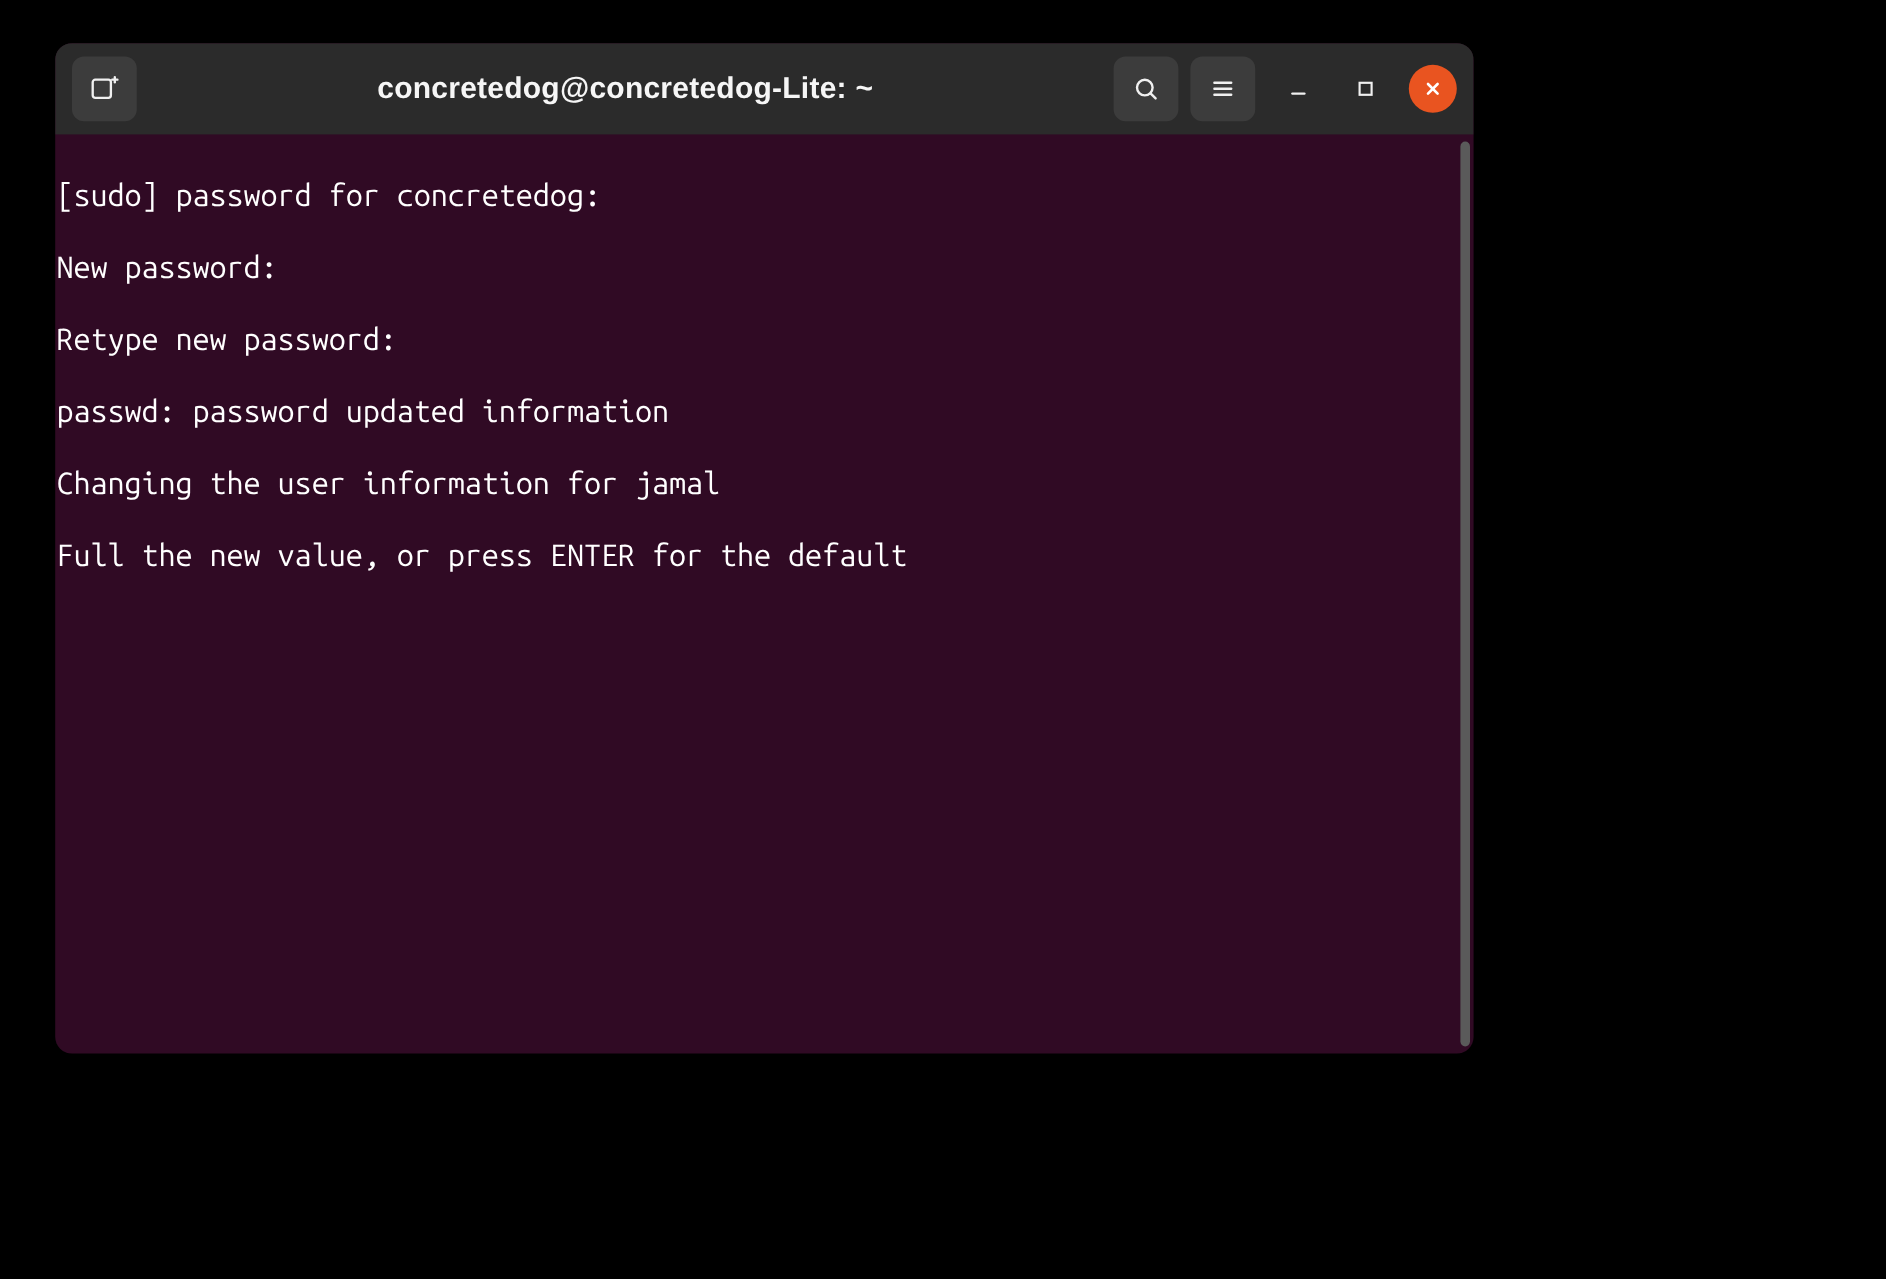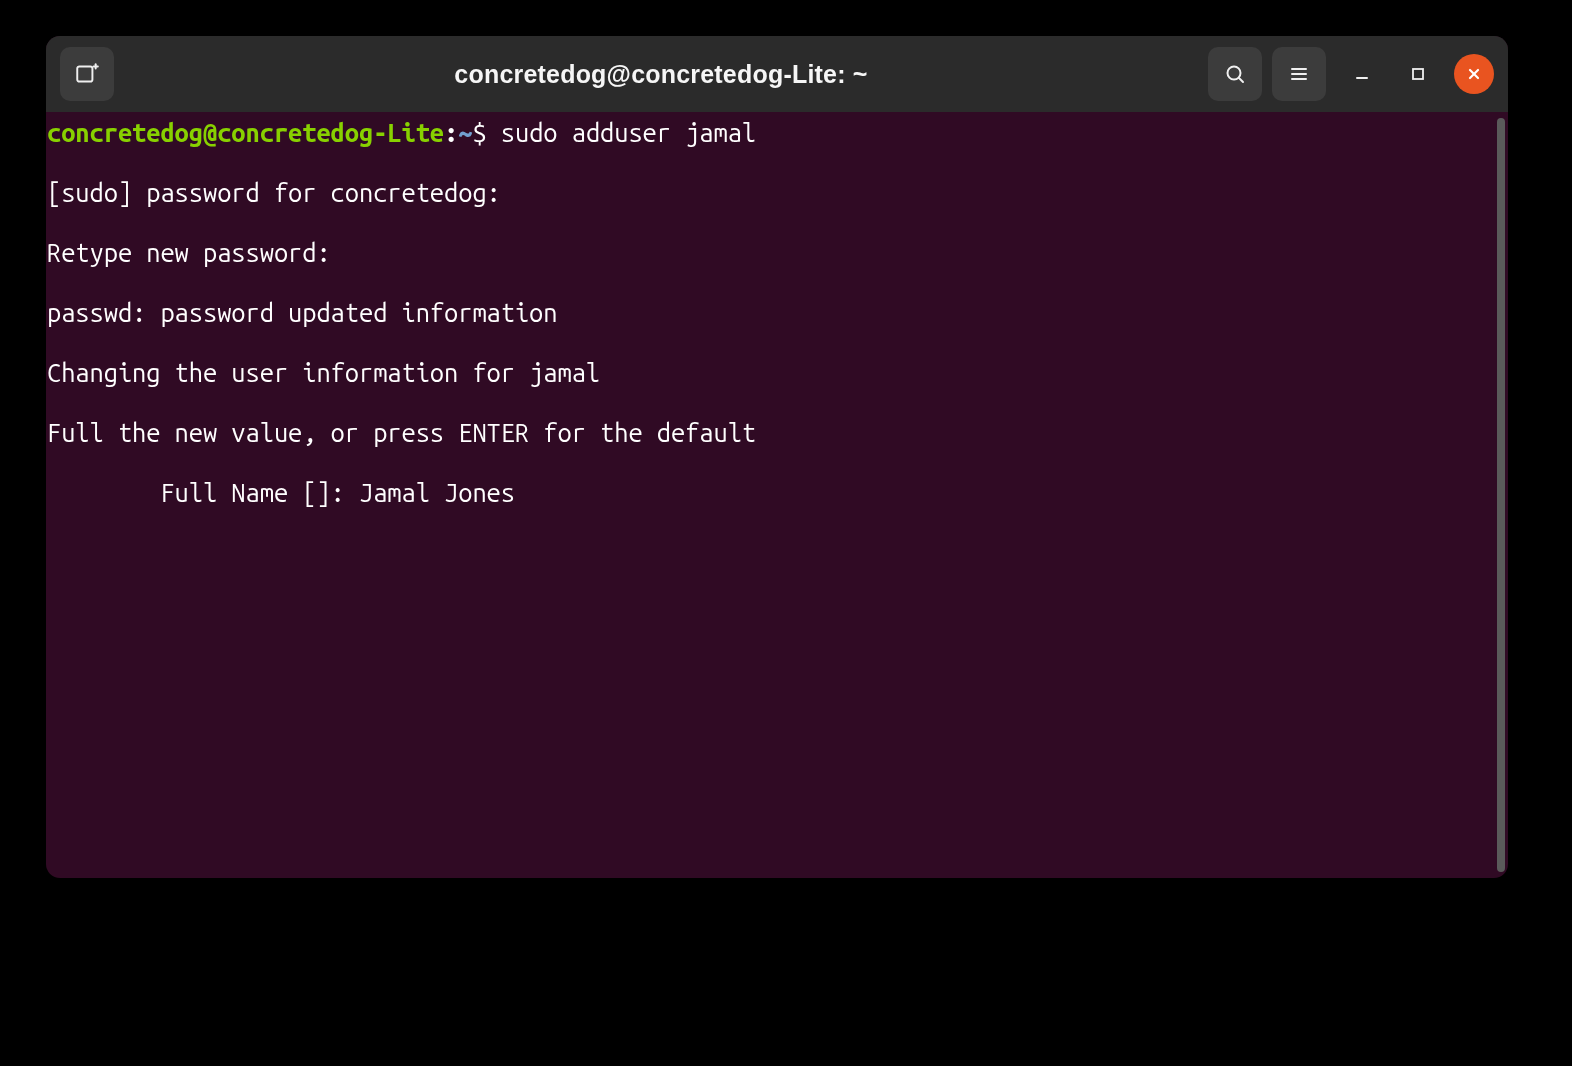--- a/index.html
+++ b/index.html
@@ -25,21 +25,21 @@
   }
   .stage {
     position: relative;
     width: 1572px;
     height: 1066px;
   }
   .window {
     position: absolute;
     top: 36px;
     left: 46px;
-    width: 1462px;
+    width: 1182px;
     height: 842px;
     background: var(--term-bg);
     border-radius: var(--window-radius);
     overflow: hidden;
     box-shadow: 0 10px 40px rgba(0,0,0,0.6);
     display: flex;
     flex-direction: column;
   }
   .titlebar {
     height: 76px;
@@ -191,27 +191,27 @@
             <svg width="16" height="16" viewBox="0 0 16 16" fill="none" stroke="currentColor" stroke-width="2.2" stroke-linecap="round">
               <line x1="4" y1="4" x2="12" y2="12"></line>
               <line x1="12" y1="4" x2="4" y2="12"></line>
             </svg>
           </span>
         </div>
       </div>
     </div>
 
     <div class="terminal-area">
-      <div class="terminal"><span class="line"><span class="seg-user-host">concretedog@concretedog-Lite</span><span class="seg-colon">:</span><span class="seg-cwd">~</span><span class="seg-dollar">$</span><span class="seg-cmd"> <span>sudo adduser jamal</span></span></span>
+      <div class="terminal">
 <span class="line seg-out">[sudo] password for concretedog: </span>
+<span class="line seg-out">New password: </span>
 <span class="line seg-out">Retype new password: </span>
 <span class="line seg-out">passwd: password updated information</span>
 <span class="line seg-out">Changing the user information for jamal</span>
 <span class="line seg-out">Full the new value, or press ENTER for the default</span>
-<span class="line seg-out">        Full Name []: Jamal Jones</span>
 
 
 
 
 
 
 
 
 </div>
       <div class="scrollbar-track">

